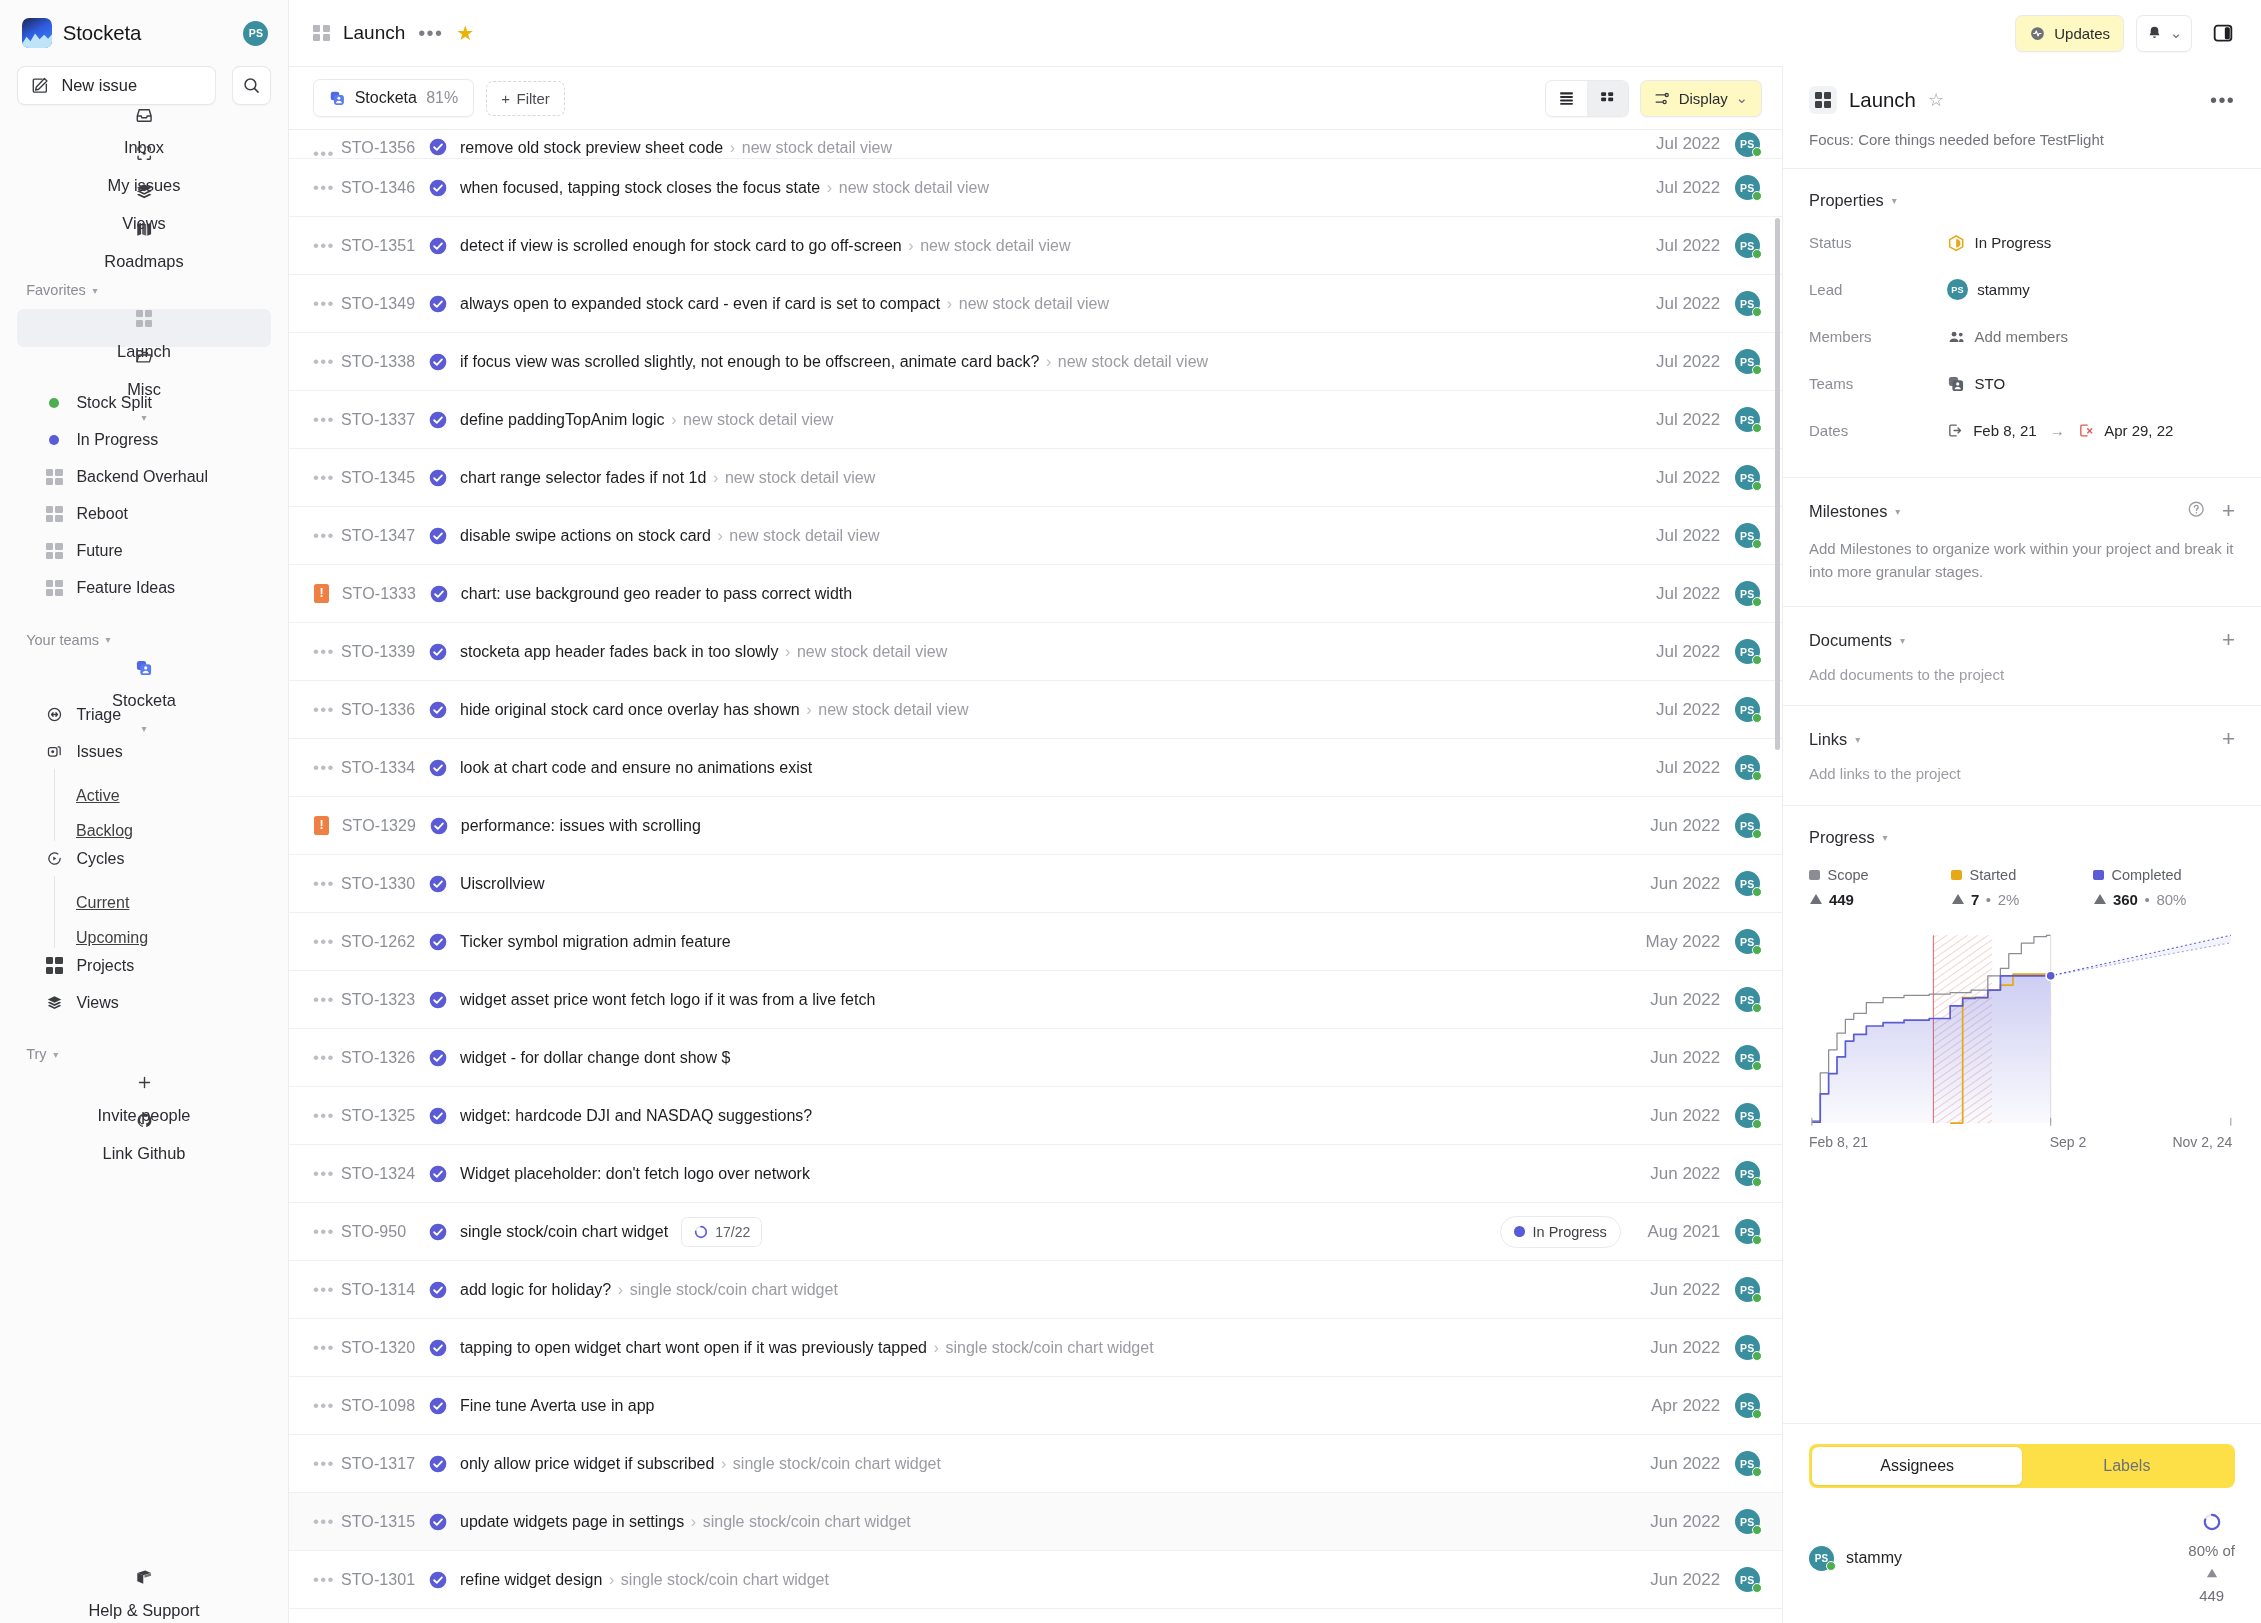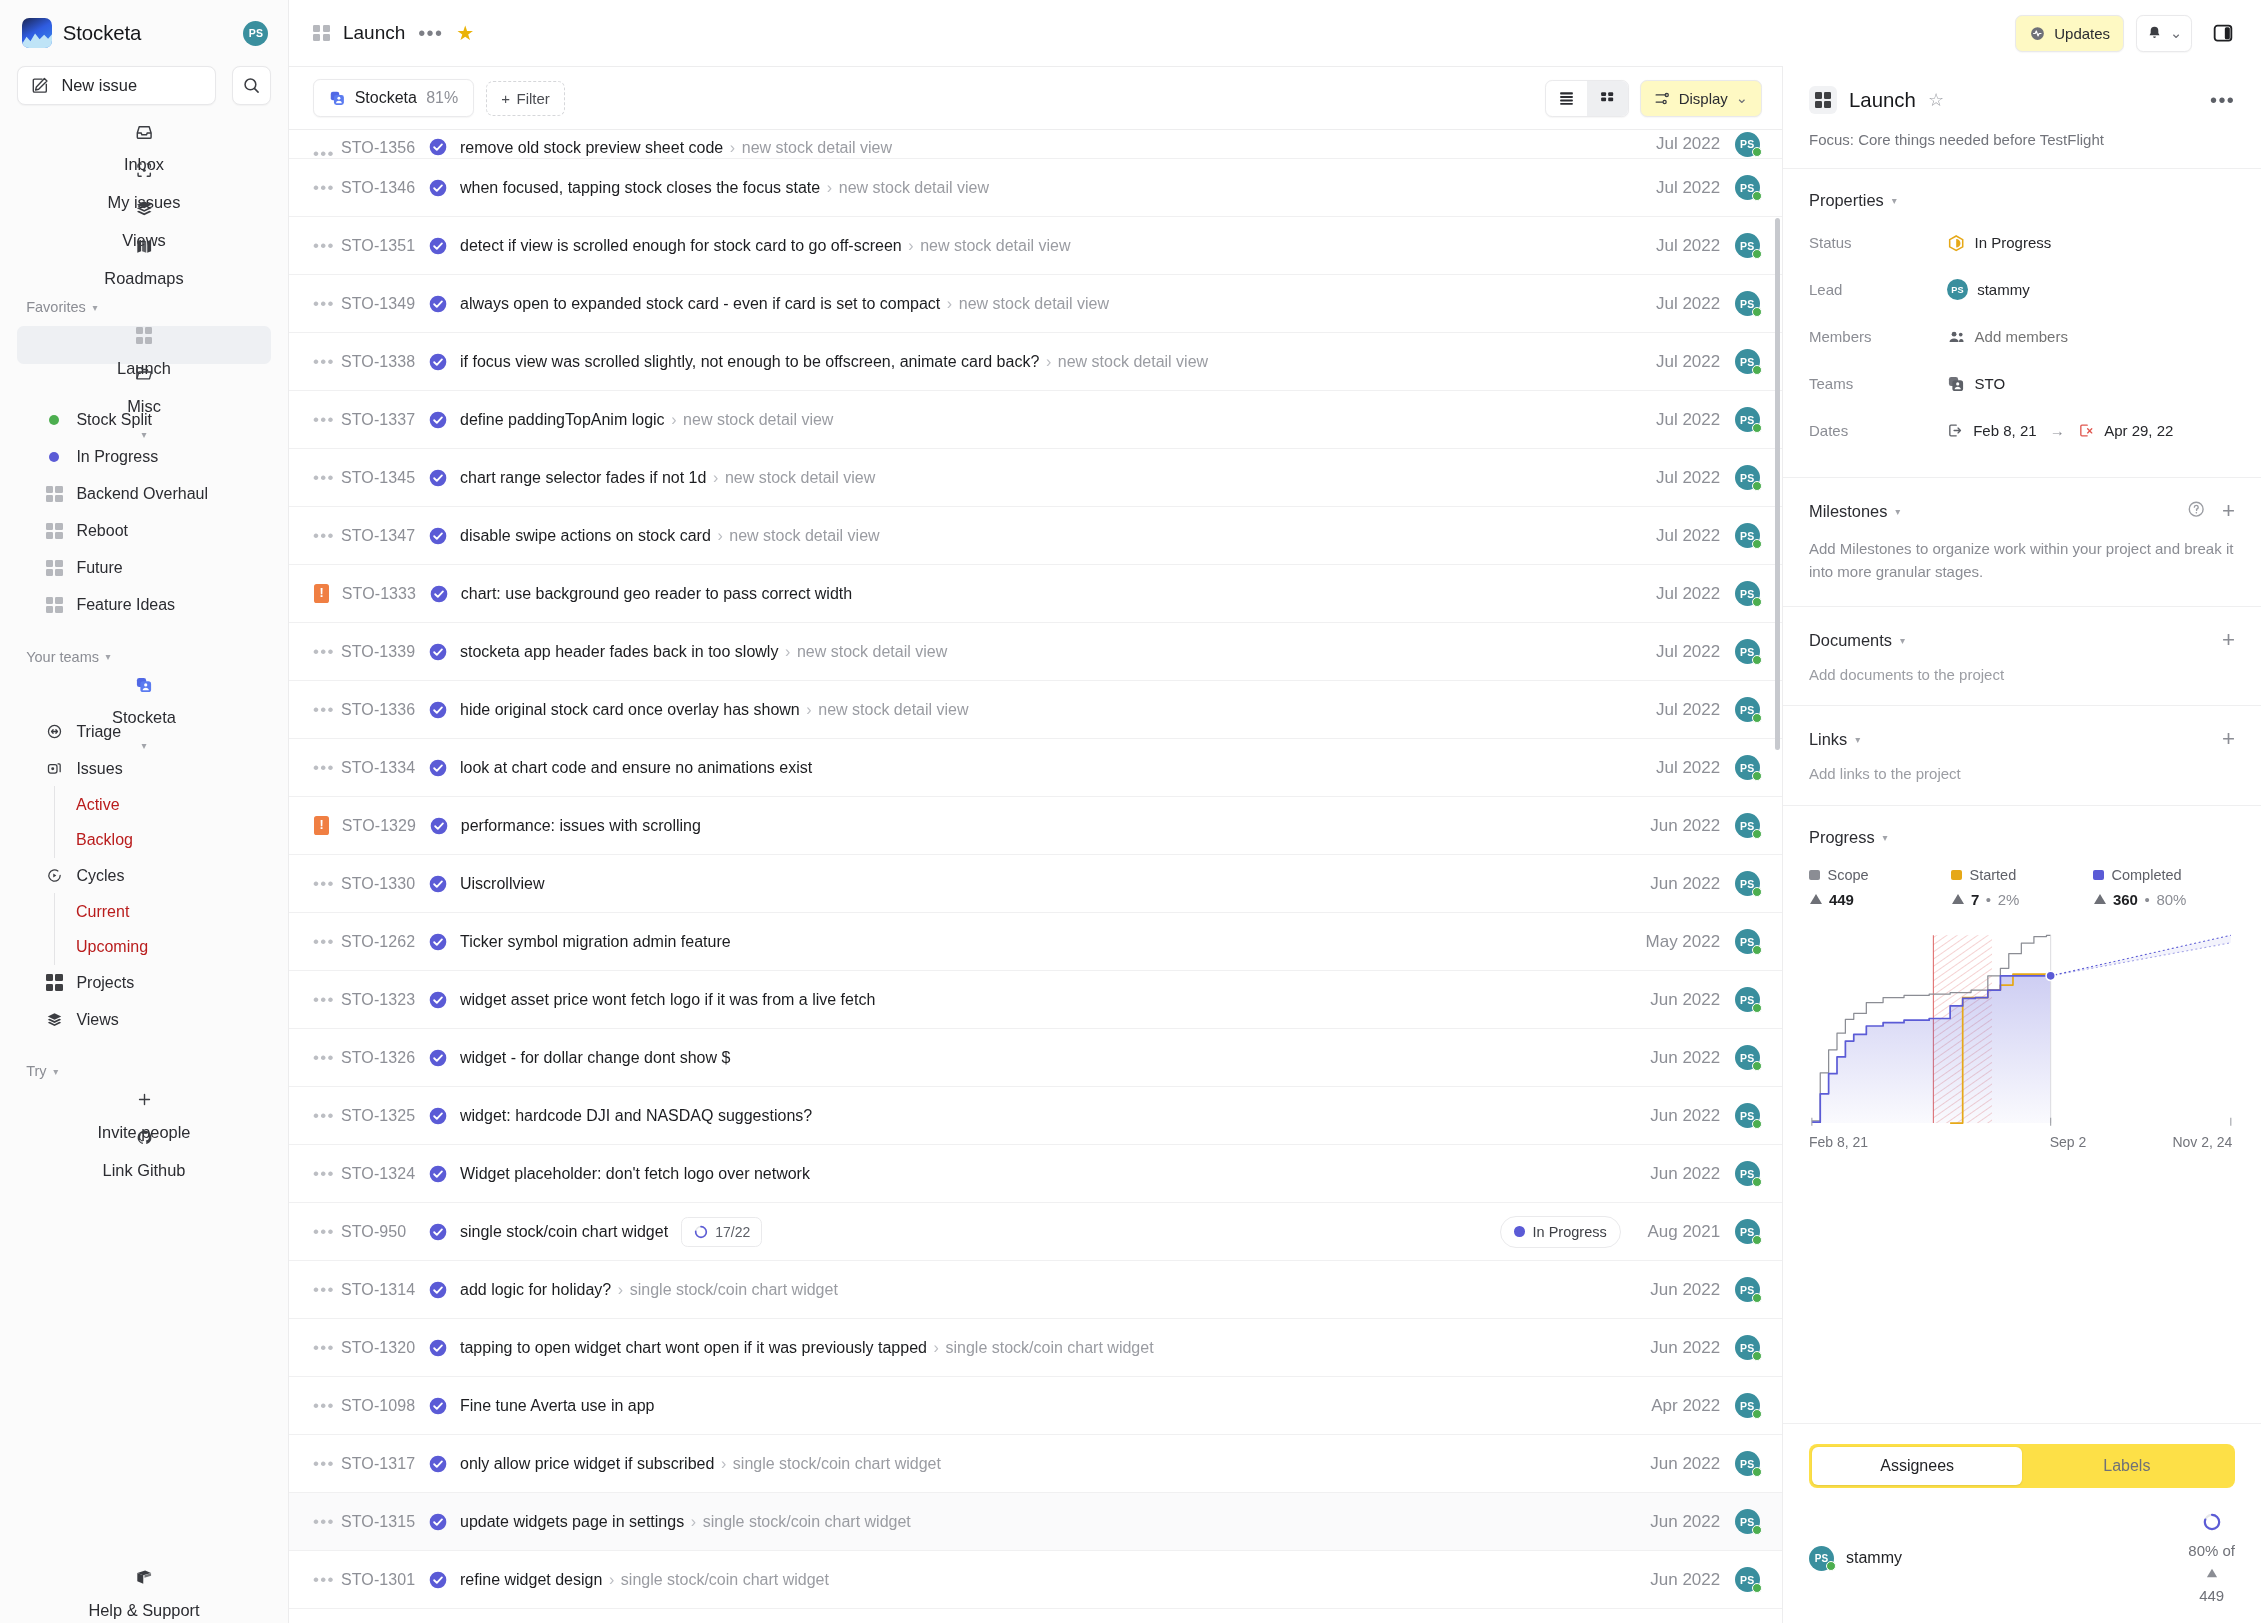--- a/index.html
+++ b/index.html
@@ -34,21 +34,21 @@
   .brand-name { font-size: 20.4px; font-weight: 500; letter-spacing: -0.1px; color: #16171a; }
   .avatar {
     width: 25px; height: 25px; border-radius: 50%;
     background: #3a8f9e; color: #fff;
     font-size: 10.5px; font-weight: 600;
     display: flex; align-items: center; justify-content: center;
     letter-spacing: 0.2px;
   }
   .side-top .avatar { margin-left: auto; margin-right: 2.6px; }
 
-  .side-actions { display: flex; gap: 16px; margin-bottom: 17px; }
+  .side-actions { display: flex; gap: 16px; }
   .new-issue-btn {
     flex: 1; height: 39px; background: #ffffff;
     border: 1.3px solid #e8e8ea; border-radius: 8px;
     display: flex; align-items: center; gap: 12px; padding: 0 13px;
     box-shadow: 0 0.7px 1.3px rgba(0,0,0,0.04);
     font-size: 16.4px; color: #26272b;
   }
   .search-btn {
     width: 39px; height: 39px; background: #fff;
     border: 1.3px solid #e8e8ea; border-radius: 8px;
@@ -68,23 +68,23 @@
     height: 37px; margin-top: 14.5px;
   }
   .caret { font-size: 10px; color: #a2a4aa; }
   .sub-item {
     display: flex; align-items: center; gap: 13px;
     height: 37px; padding-left: 28px; border-radius: 6.6px;
     font-size: 16px; color: #2b2c31;
   }
   .sub-item .ico { width: 18.4px; display: flex; align-items: center; justify-content: center; flex: 0 0 18.4px; }
   .deep-item {
-    display: flex; align-items: center;
+    display: flex; align-items: flex-end;
     height: 35px; padding-left: 59px; border-radius: 6.6px;
-    font-size: 16px; color: #b91c1c; position: relative;
+    font-size: 16px; color: #404040; position: relative; text-decoration: underline;
   }
   .deep-item::before {
     content: ""; position: absolute; left: 37px; top: -1.3px; bottom: -1.3px; width: 1.3px; background: #e4e4e6;
   }
   .dot { width: 10.5px; height: 10.5px; border-radius: 50%; }
   .sq-ico { display: grid; grid-template-columns: 7.2px 7.2px; grid-template-rows: 7.2px 7.2px; gap: 2.6px; }
   .sq-ico i { background: #b6b8bd; border-radius: 1.3px; display: block; }
   .sq-ico.dark i { background: #3f4043; }
   .side-bottom { margin-top: auto; padding-bottom: 18.4px; }
 

